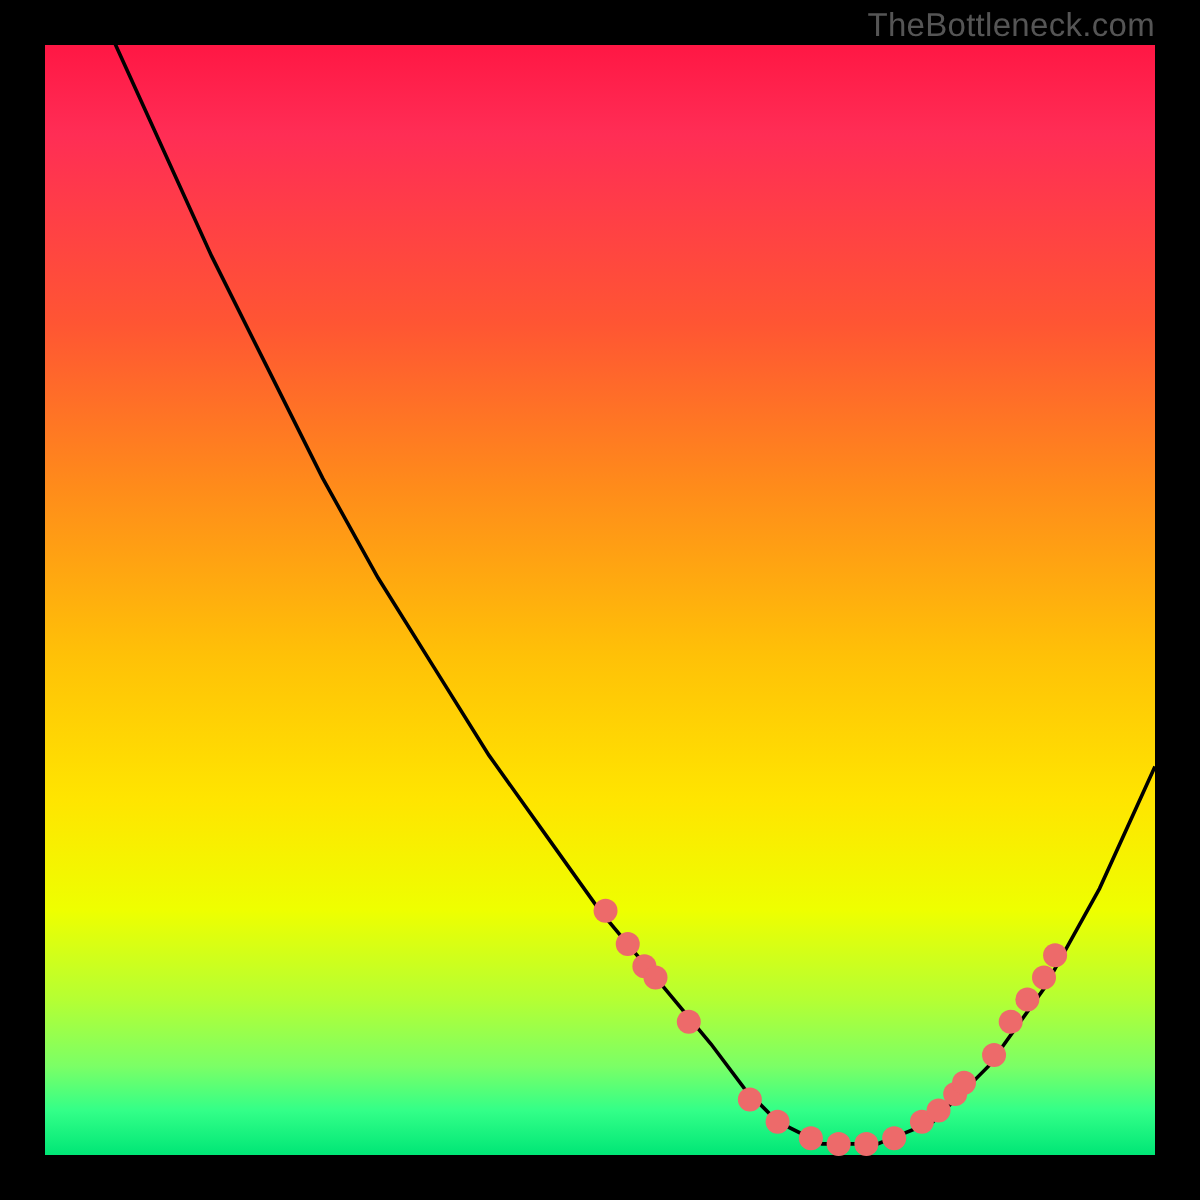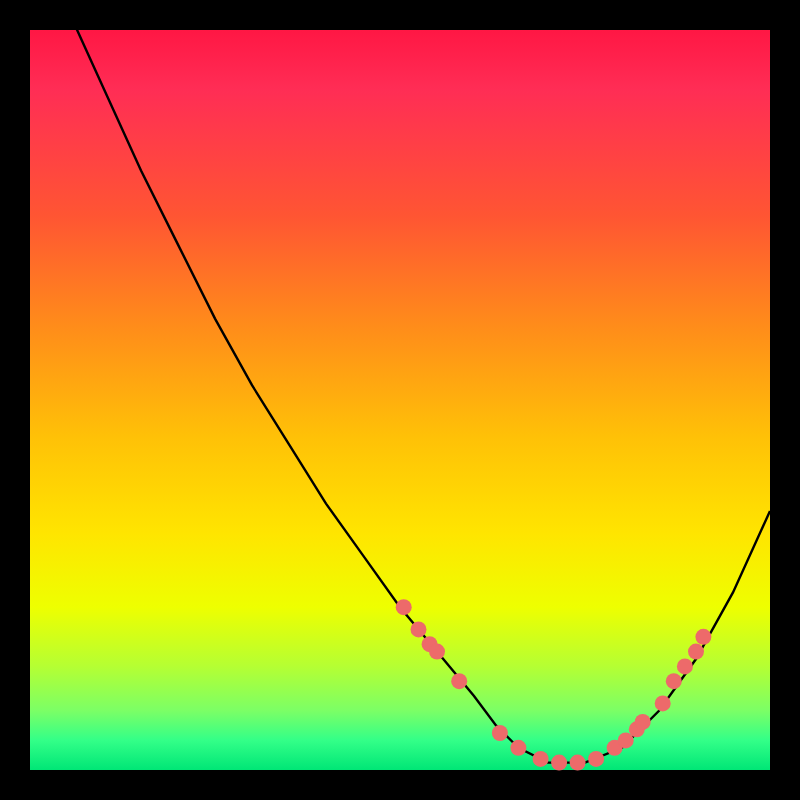--- a/index.html
+++ b/index.html
@@ -53,20 +53,21 @@
     top: 0;
     width: 740px;
     height: 740px;
     overflow: visible;
   }
 </style>
 </head>
 <body>
 
 <div class="frame">
+  <div class="watermark">TheBottleneck.com</div>
   <div class="plot-area">
     <svg class="curve" viewBox="0 0 740 740">
       <path id="curve-path" fill="none" stroke="#000000" stroke-width="2.4" d="M37.0 -22.2 L74.0 59.2 L111.0 140.6 L148.0 214.6 L185.0 288.6 L222.0 355.2 L259.0 414.4 L296.0 473.6 L333.0 525.4 L370.0 577.2 L407.0 621.6 L444.0 666.0 L466.2 695.6 L488.4 717.8 L518.0 732.6 L555.0 732.6 L592.0 717.8 L629.0 680.8 L666.0 629.0 L703.0 562.4 L740.0 481.0"></path>
       <g id="markers">
           <circle cx="373.7" cy="577.2" r="8" fill="#ed6a6a"></circle>
           <circle cx="388.5" cy="599.4" r="8" fill="#ed6a6a"></circle>
           <circle cx="399.6" cy="614.2" r="8" fill="#ed6a6a"></circle>
           <circle cx="407.0" cy="621.6" r="8" fill="#ed6a6a"></circle>
           <circle cx="429.2" cy="651.2" r="8" fill="#ed6a6a"></circle>
           <circle cx="469.9" cy="703.0" r="8" fill="#ed6a6a"></circle>

